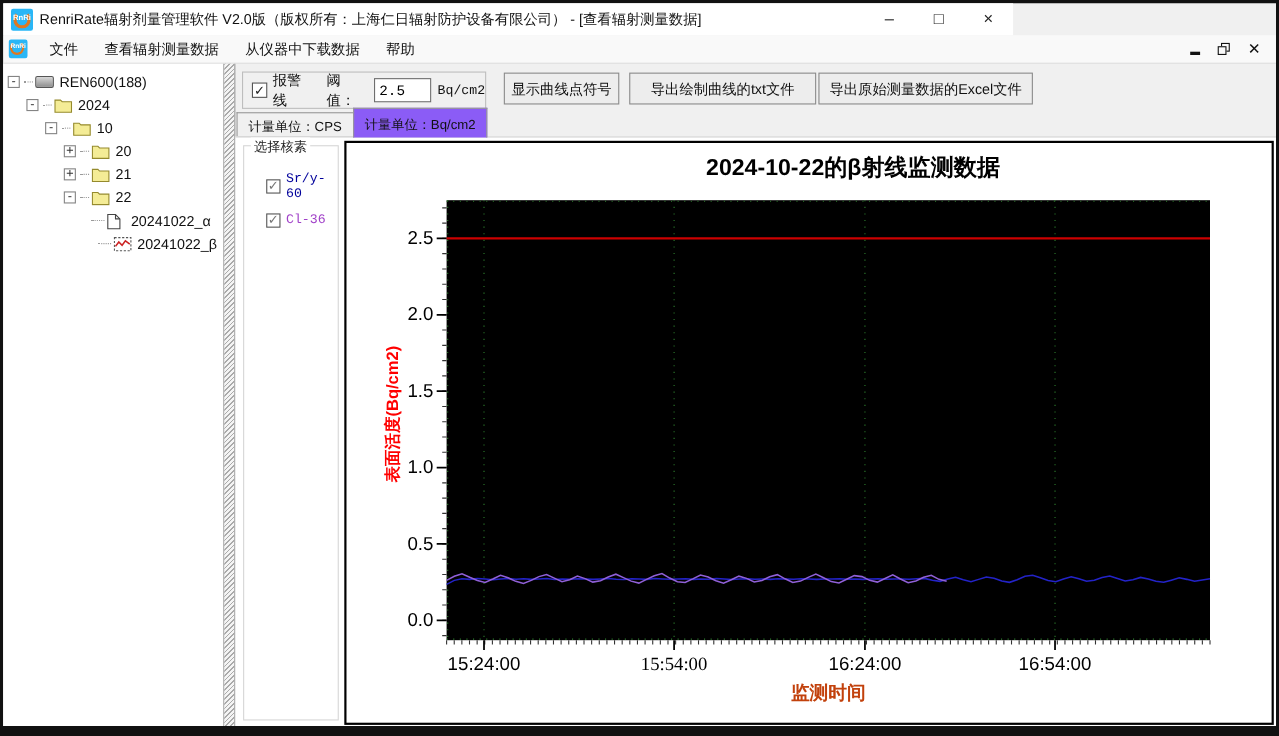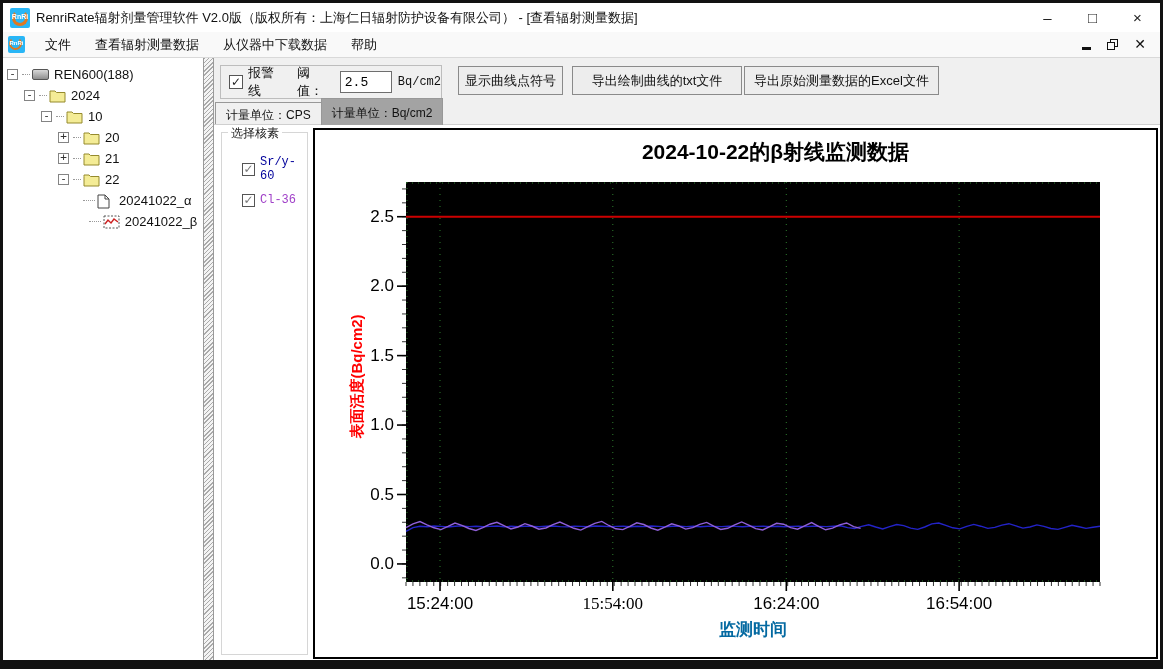--- a/index.html
+++ b/index.html
@@ -2,21 +2,21 @@
 <html><head>
 <meta charset="utf-8">
 <style>
   * { margin:0; padding:0; box-sizing:border-box; }
   html,body { width:1163px; height:669px; overflow:hidden; }
   body { font-family:"Liberation Sans","DejaVu Sans",sans-serif; background:#000; }
   .window { position:absolute; left:0; top:0; width:1163px; height:669px;
             border:3px solid #111; border-bottom:9px solid #111; background:#f0f0f0; }
   .win-inner { position:relative; width:1157px; height:657px; }
 
-  .titlebar { position:absolute; left:0; top:0; width:1157px; height:29px; background:#ffffff;
+  .titlebar { position:absolute; left:0; top:0; width:918px; height:29px; background:#ffffff;
               display:flex; align-items:center; }
   .app-icon { width:20px; height:20px; margin:0 6px 0 7px; background:#29b6f6; position:relative;
               border-radius:2px; overflow:hidden; flex:0 0 auto; }
   .app-icon .swirl { position:absolute; left:2px; top:2px; width:16px; height:16px;
               border:3px solid #e07820; border-radius:50%; border-top-color:transparent; }
   .app-icon .txt { position:absolute; left:0; top:5px; width:100%; text-align:center;
               font-size:7px; font-weight:bold; color:#fff; }
   .title-text { font-size:13px; color:#111; }
   .win-btns { margin-left:auto; display:flex; height:100%; }
   .win-btn { width:45px; height:29px; display:flex; align-items:center; justify-content:center;
@@ -63,21 +63,21 @@
   .btn { position:absolute; top:8px; height:29px; background:#ededed; border:1px solid #8a8a8a;
          font-size:13px; color:#111; display:flex; align-items:center; justify-content:center;
          font-family:"Liberation Sans","DejaVu Sans",sans-serif; cursor:default; }
   #btn-points { left:455px; width:105px; }
   #btn-txt    { left:569px; width:170px; }
   #btn-excel  { left:741px; width:195px; }
 
   .tab-row { position:absolute; left:212px; top:41px; height:26px; display:flex; align-items:flex-end; }
   .tab { font-size:12px; color:#111; padding:4px 10px 16px 10px; border:1px solid #989898;
          background:#f0f0f0; height:23px; white-space:nowrap; }
-  .tab.active { background:#a3a3a3; height:27px; border-bottom:none; position:relative; z-index:3;
+  .tab.active { background:#8b5cf6; height:27px; border-bottom:none; position:relative; z-index:3;
                 padding-top:6px; }
   .tab.inactive { border-right:none; }
 
   .tab-page { position:absolute; left:211px; top:66px; width:946px; height:536px; background:#fff;
               border-top:1px solid #cfcfcf; }
 
   .nuclide-group { position:absolute; left:7px; top:7px; width:87px; height:523px;
                    border:1px solid #d6d6d6;padding-left:16px; }
   .nuclide-title { position:absolute; left:6px; top:-8px; background:#fff; padding:0 3px;
                    font-size:12px; color:#222; }
@@ -89,21 +89,21 @@
 
   .chart-panel { position:absolute; left:99px; top:3px; width:845px; height:531px; background:#fff;
                  border:2px solid #000; }
   #chart-canvas { position:relative; width:841px; height:527px; }
   .chart-title { position:absolute; left:0; top:8px; width:100%; text-align:center;
                  font-size:21px; font-weight:bold; color:#000;margin-left:40px; }
   .y-axis-label { position:absolute; left:-43px; top:237px; width:170px; text-align:center;
                   font-size:15px; font-weight:bold; color:#f00;
                   transform:rotate(-90deg); }
   .x-axis-label { position:absolute; left:91px; top:488px; width:694px; text-align:center;
-                  font-size:17px; font-weight:bold; color:#0369a1; }
+                  font-size:17px; font-weight:bold; color:#c2410c; }
   .ytick { position:absolute; width:60px; text-align:right; font-size:17px; color:#000; }
   .xtick { position:absolute; width:90px; text-align:center; font-size:17px; color:#000; }
   svg.plot { position:absolute; left:0; top:0; }
 </style>
 </head>
 <body>
 
 <div class="window">
 <div class="win-inner">
 

